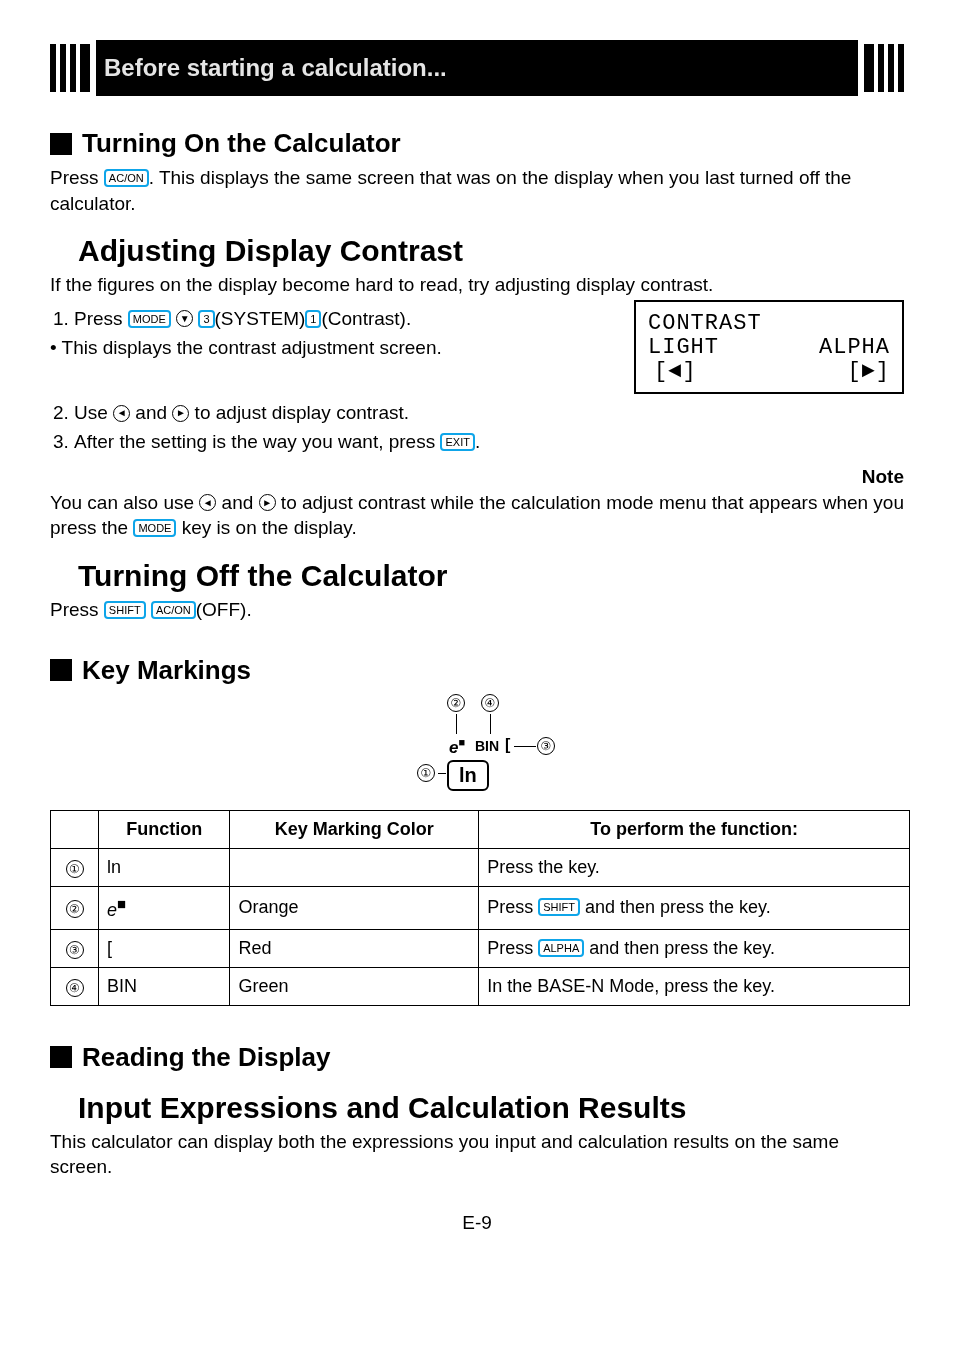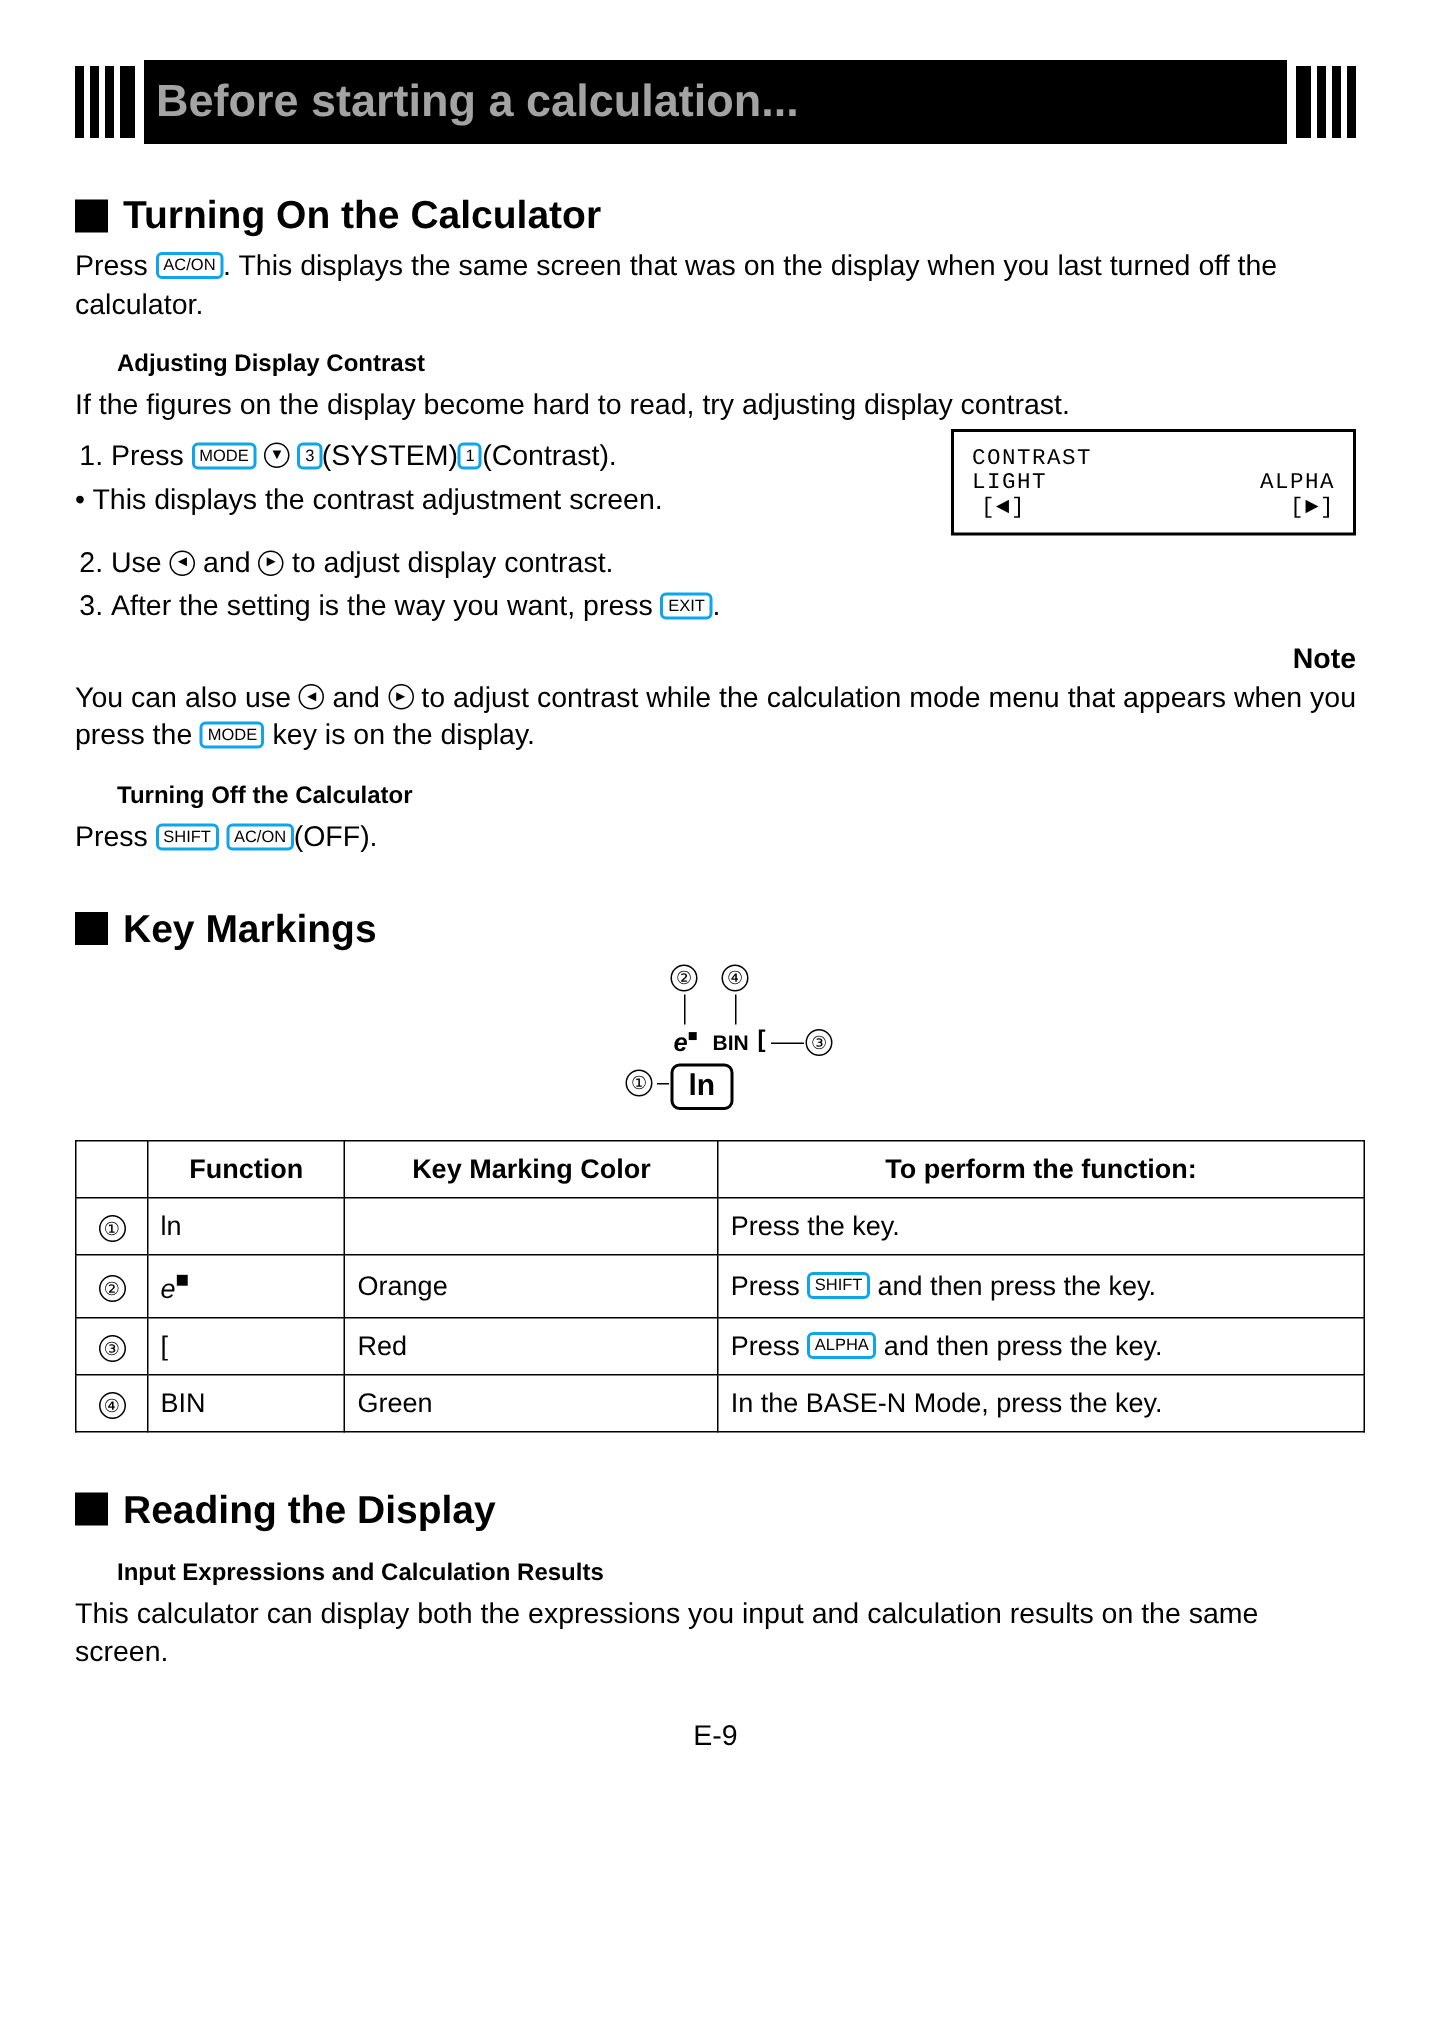--- a/index.html
+++ b/index.html
@@ -29,23 +29,23 @@
   }
   .banner-bars.right { padding: 4px 0 4px 6px; }
   .banner-bars span {
     width: 6px;
     background: #000;
   }
   .banner-bars .thick { width: 10px; }
   .banner-title {
     flex: 1;
     background: #000;
-    color: #a3a3a3;
-    font-weight: bold;
-    font-size: 30px;
+    color: #e5e5e5;
+    font-weight: bold;
+    font-size: 24px;
     display: flex;
     align-items: center;
     padding-left: 8px;
   }
   
   .h-section {
     display: flex;
     align-items: center;
     gap: 10px;
     font-weight: bold;
@@ -54,24 +54,24 @@
   }
   .h-section .sq {
     width: 22px;
     height: 22px;
     background: #000;
     flex: 0 0 auto;
   }
   
   .h-sub {
     display: flex;
-    align-items: flex-start;
+    align-items: flex-end;
     gap: 8px;
     font-weight: bold;
-    font-size: 16px;
+    font-size: 30px;
     margin: 18px 0 4px 0;
   }
   .ring-icon {
     width: 20px;
     height: 20px;
     flex: 0 0 auto;
   }
   .ring-icon svg { display: block; }
   .body-text {
     font-size: 19px;
@@ -125,21 +125,21 @@
     display: flex;
     gap: 40px;
     align-items: flex-start;
   }
   .row-contrast .left { flex: 1; }
   .contrast-box {
     border: 2px solid #000;
     width: 270px;
     padding: 10px 12px 8px 12px;
     font-family: "Courier New", monospace;
-    font-size: 15px;
+    font-size: 22px;
     line-height: 1.1;
     letter-spacing: 1px;
   }
   .contrast-row2 {
     display: flex;
     justify-content: space-between;
     margin-top: 0;
   }
   
   .diagram-wrap {

